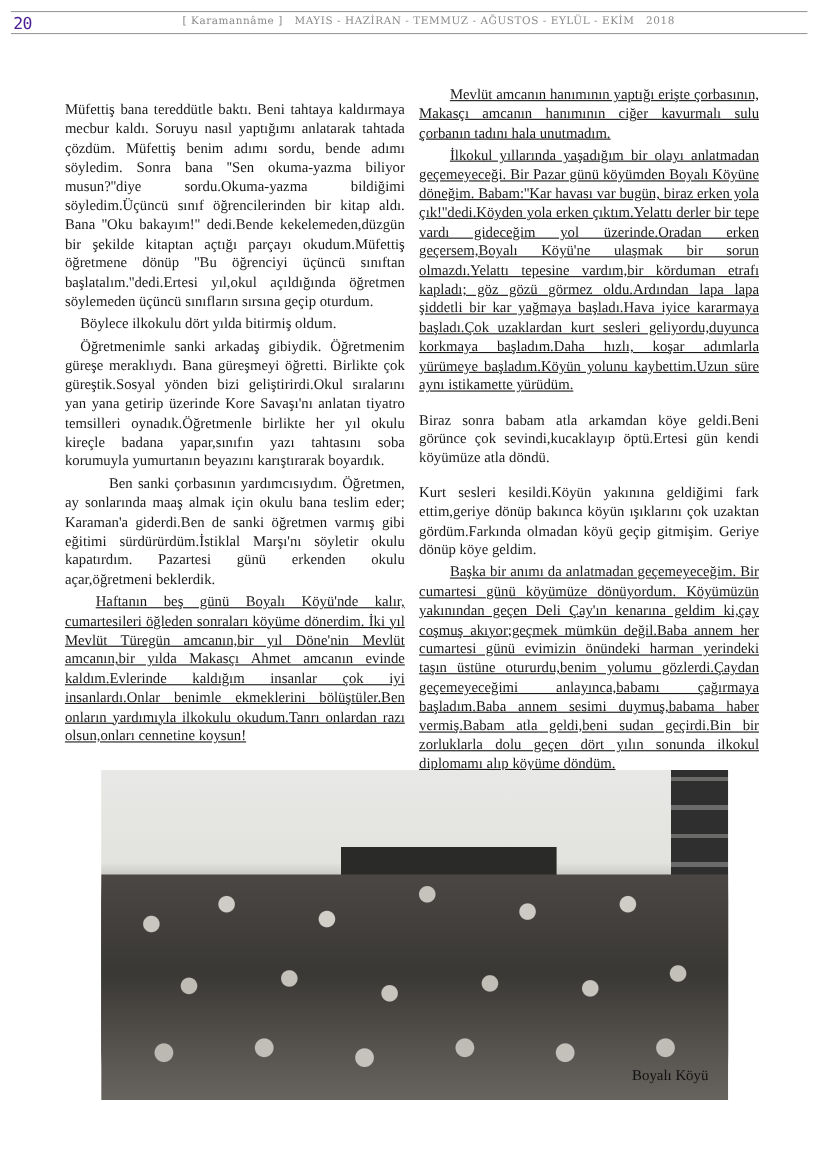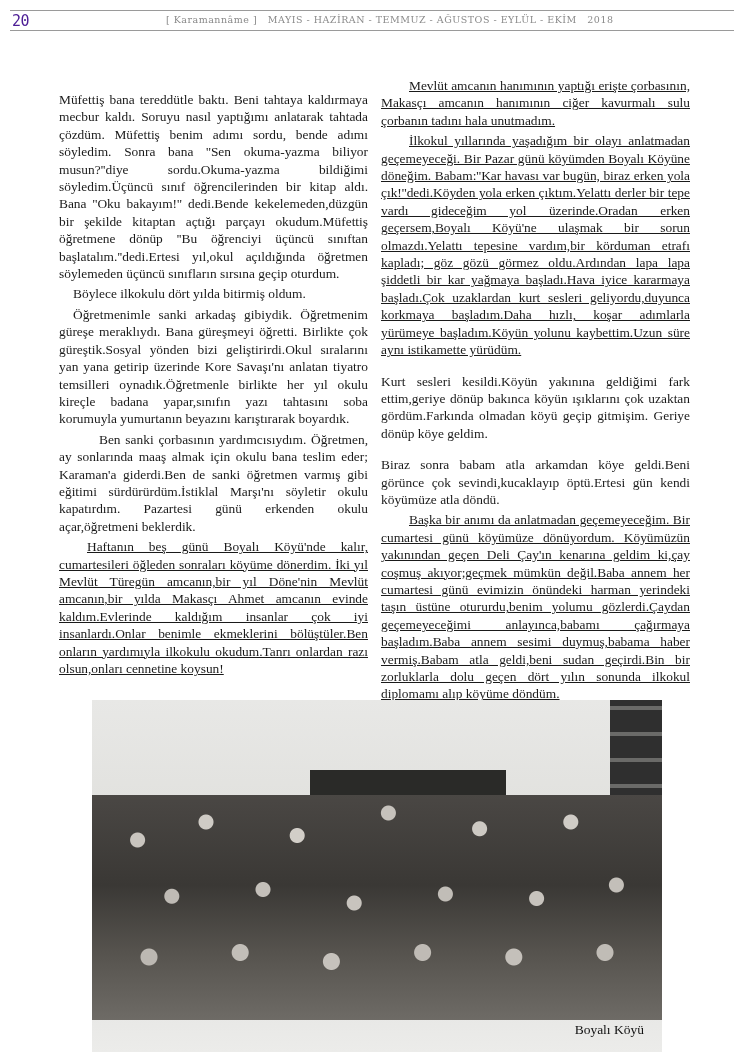--- a/index.html
+++ b/index.html
@@ -25,21 +25,21 @@
       font-size: 13.4px; line-height: 17.4px; text-align: justify;
     }
     .col.left { left: 59px; }
     .col.right { left: 381px; }
     .col p { margin: 0 0 3px 0; }
     .col p.ind { text-indent: 28px; text-decoration: underline; }
     .col p.ind2 { text-indent: 14px; }
     .col p.ind3 { text-indent: 40px; }
     .col p.noind { text-indent: 0; margin-top: 14px; }
     .photo {
-      position: absolute; left: 92px; top: 700px; width: 570px; height: 352px;
+      position: absolute; left: 92px; top: 700px; width: 570px; height: 300px;
       overflow: hidden;
       background:
         linear-gradient(180deg, #e8e8e6 0%, #e2e2df 28%, #bdbcb8 34%, #3b3a38 40%, #2c2b29 55%, #3a3936 75%, #4a4844 85%, #e8e8e6 90%, #ececea 100%);
     }
     .photo .board {
       position: absolute; left: 218px; top: 70px; width: 196px; height: 60px; background: #2a2a28;
     }
     .photo .window {
       position: absolute; right: 0; top: 0; width: 52px; height: 240px;
       background: repeating-linear-gradient(0deg, #2f2f2f 0 22px, #6a6a68 22px 26px);
@@ -84,22 +84,22 @@
   <p class="noind">Müfettiş bana tereddütle baktı. Beni tahtaya kaldırmaya mecbur kaldı. Soruyu nasıl yaptığımı anlatarak tahtada çözdüm. Müfettiş benim adımı sordu, bende adımı söyledim. Sonra bana ''Sen okuma-yazma biliyor musun?''diye sordu.Okuma-yazma bildiğimi söyledim.Üçüncü sınıf öğrencilerinden bir kitap aldı. Bana ''Oku bakayım!'' dedi.Bende kekelemeden,düzgün bir şekilde kitaptan açtığı parçayı okudum.Müfettiş öğretmene dönüp ''Bu öğrenciyi üçüncü sınıftan başlatalım.''dedi.Ertesi yıl,okul açıldığında öğretmen söylemeden üçüncü  sınıfların sırsına geçip oturdum.</p>
   <p class="ind2">Böylece ilkokulu dört yılda bitirmiş oldum.</p>
   <p class="ind2">Öğretmenimle sanki arkadaş gibiydik. Öğretmenim güreşe meraklıydı. Bana güreşmeyi öğretti. Birlikte çok güreştik.Sosyal yönden bizi geliştirirdi.Okul sıralarını yan yana getirip üzerinde Kore Savaşı'nı anlatan tiyatro temsilleri oynadık.Öğretmenle birlikte her yıl okulu kireçle badana yapar,sınıfın yazı tahtasını soba korumuyla  yumurtanın beyazını karıştırarak boyardık.</p>
   <p class="ind3">Ben sanki çorbasının yardımcısıydım. Öğretmen, ay sonlarında maaş almak için okulu bana teslim eder; Karaman'a giderdi.Ben de sanki öğretmen varmış gibi eğitimi sürdürürdüm.İstiklal Marşı'nı söyletir okulu kapatırdım. Pazartesi günü erkenden okulu açar,öğretmeni beklerdik.</p>
   <p class="ind">Haftanın beş günü Boyalı Köyü'nde kalır, cumartesileri öğleden sonraları köyüme dönerdim. İki yıl Mevlüt Türegün amcanın,bir yıl Döne'nin Mevlüt amcanın,bir yılda Makasçı Ahmet amcanın evinde kaldım.Evlerinde kaldığım insanlar çok iyi insanlardı.Onlar benimle ekmeklerini bölüştüler.Ben onların yardımıyla ilkokulu okudum.Tanrı onlardan razı olsun,onları cennetine koysun!</p>
 </div>
 
 <div class="col right">
   <p class="ind">Mevlüt amcanın hanımının yaptığı erişte çorbasının, Makasçı amcanın hanımının ciğer kavurmalı sulu çorbanın tadını hala unutmadım.</p>
   <p class="ind">İlkokul yıllarında yaşadığım bir olayı anlatmadan geçemeyeceği. Bir Pazar günü köyümden Boyalı Köyüne döneğim. Babam:''Kar havası var bugün, biraz erken yola çık!''dedi.Köyden yola erken çıktım.Yelattı derler bir tepe vardı gideceğim yol üzerinde.Oradan erken geçersem,Boyalı Köyü'ne ulaşmak bir sorun olmazdı.Yelattı tepesine vardım,bir körduman etrafı kapladı; göz gözü görmez oldu.Ardından lapa lapa şiddetli bir kar yağmaya başladı.Hava iyice kararmaya başladı.Çok uzaklardan kurt sesleri geliyordu,duyunca korkmaya başladım.Daha hızlı, koşar adımlarla yürümeye başladım.Köyün yolunu kaybettim.Uzun süre aynı istikamette yürüdüm.</p>
+  <p class="noind">Biraz sonra babam atla arkamdan köye geldi.Beni görünce çok sevindi,kucaklayıp öptü.Ertesi gün kendi köyümüze atla döndü.</p>
   <p class="noind">Kurt sesleri kesildi.Köyün yakınına geldiğimi fark ettim,geriye dönüp bakınca köyün ışıklarını çok uzaktan gördüm.Farkında olmadan köyü geçip gitmişim. Geriye dönüp köye geldim.</p>
-  <p class="noind">Biraz sonra babam atla arkamdan köye geldi.Beni görünce çok sevindi,kucaklayıp öptü.Ertesi gün kendi köyümüze atla döndü.</p>
   <p class="ind">Başka bir anımı da anlatmadan geçemeyeceğim. Bir cumartesi günü köyümüze dönüyordum. Köyümüzün yakınından geçen Deli Çay'ın kenarına geldim ki,çay coşmuş akıyor;geçmek mümkün değil.Baba annem her cumartesi günü  evimizin önündeki harman yerindeki taşın üstüne otururdu,benim yolumu gözlerdi.Çaydan geçemeyeceğimi anlayınca,babamı çağırmaya başladım.Baba annem sesimi duymuş,babama haber vermiş.Babam atla geldi,beni sudan geçirdi.Bin bir zorluklarla dolu geçen dört yılın sonunda ilkokul diplomamı alıp köyüme döndüm.</p>
 </div>
 
 <div class="photo">
   <div class="board"></div>
   <div class="window"></div>
   <div class="crowd"></div>
   <div class="caption">Boyalı Köyü</div>
 </div>
 

